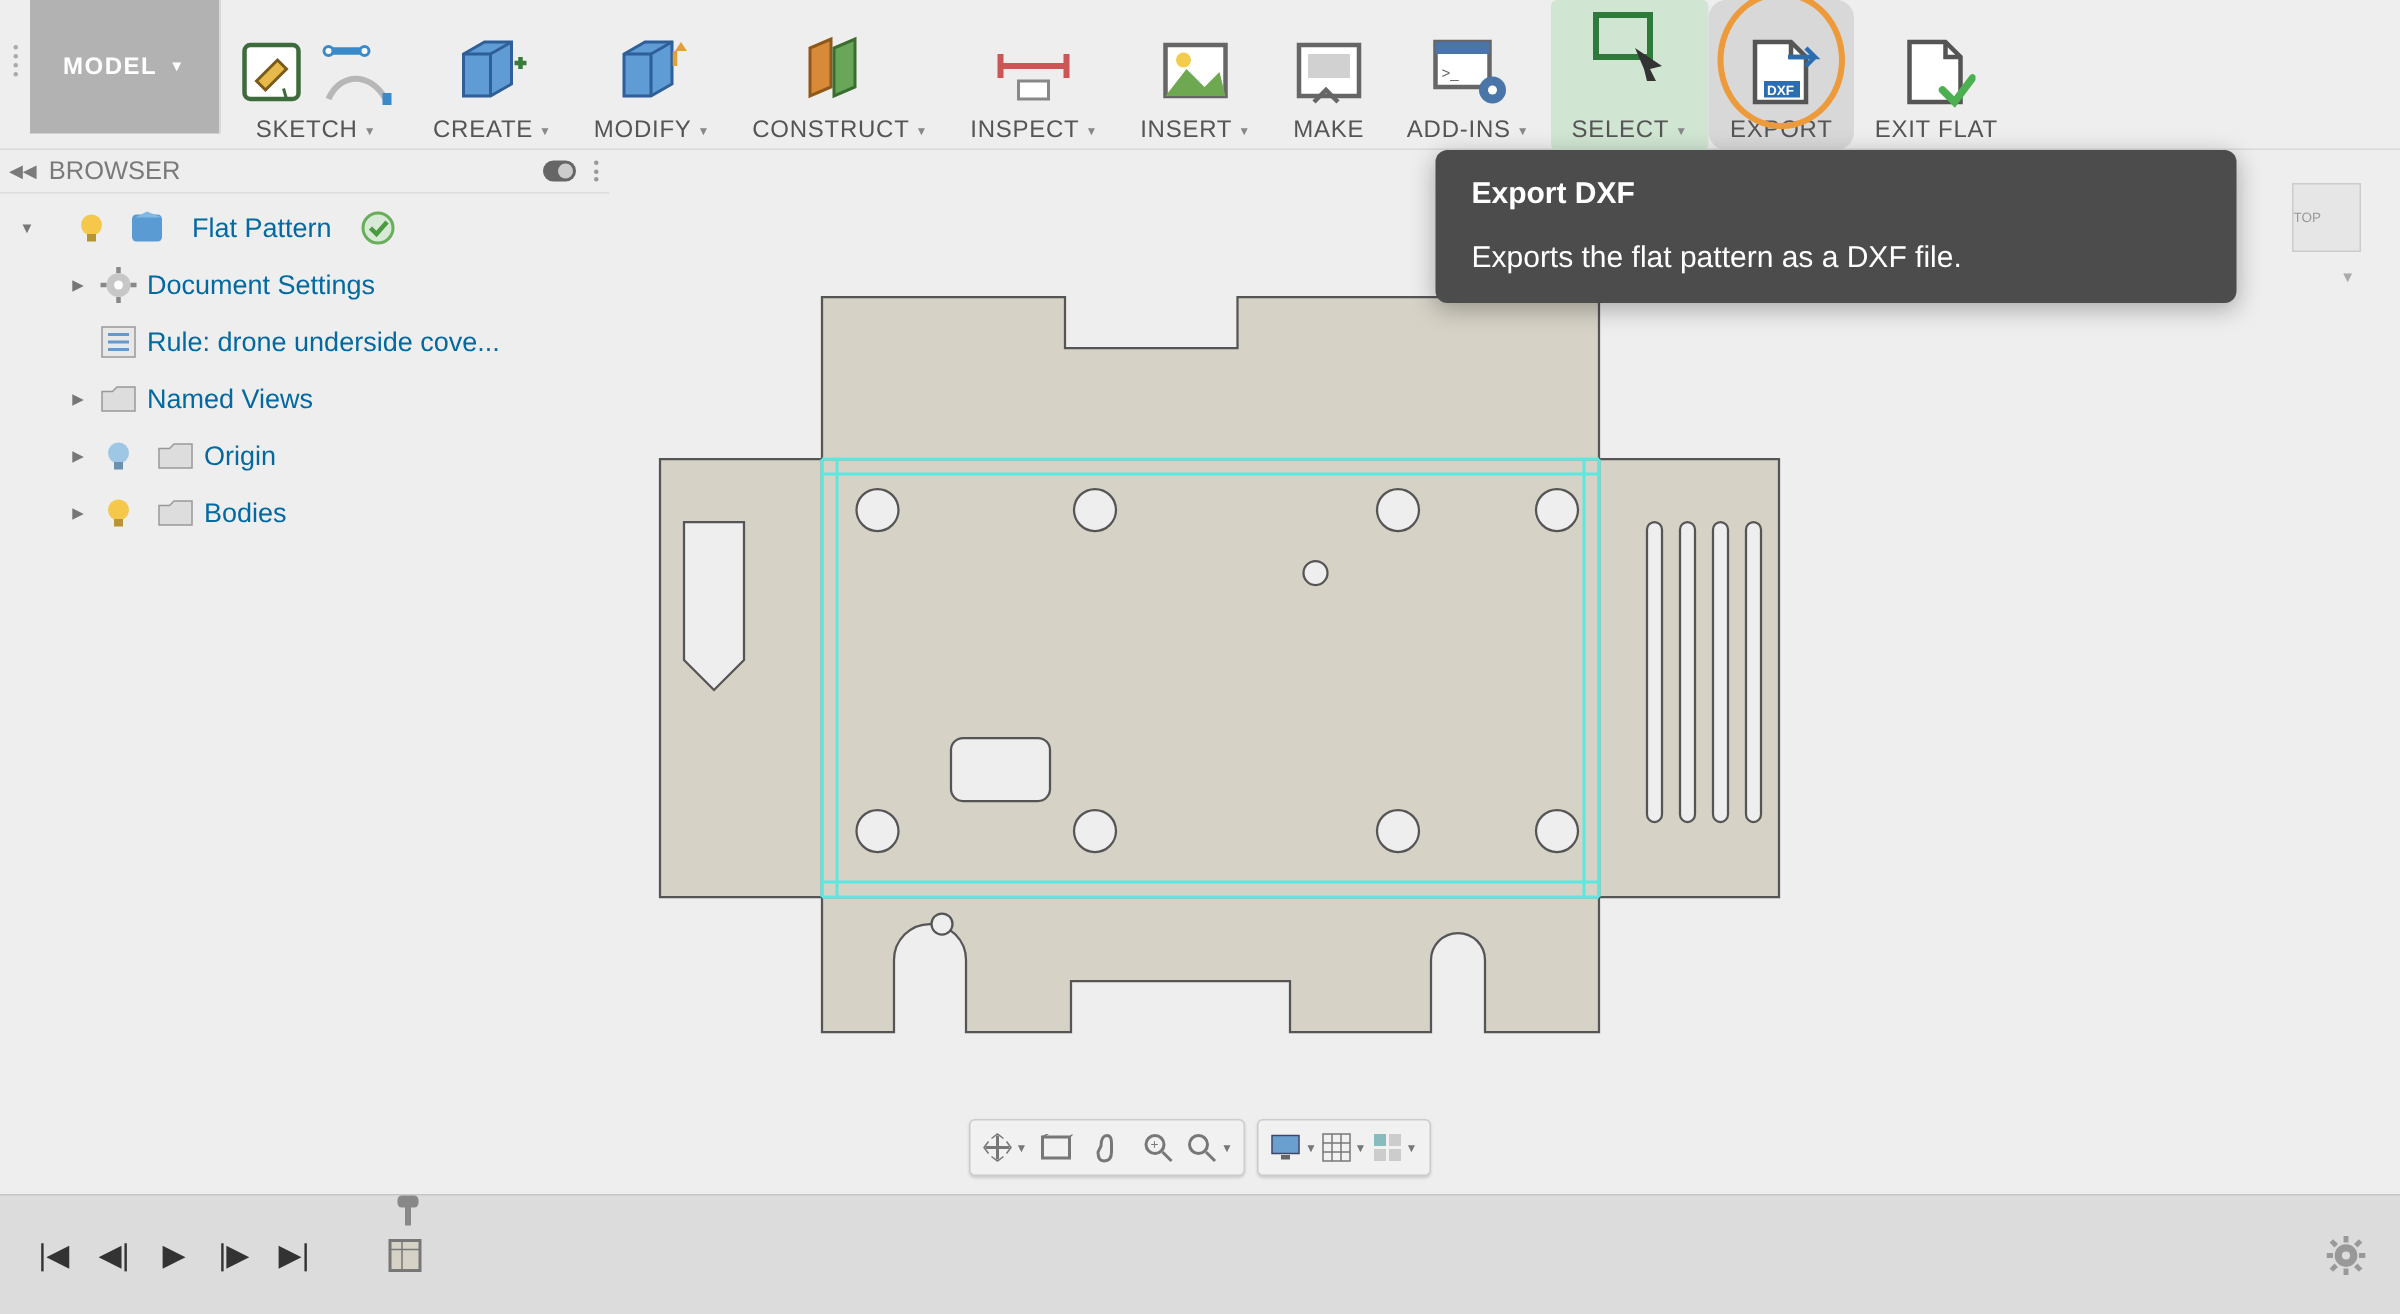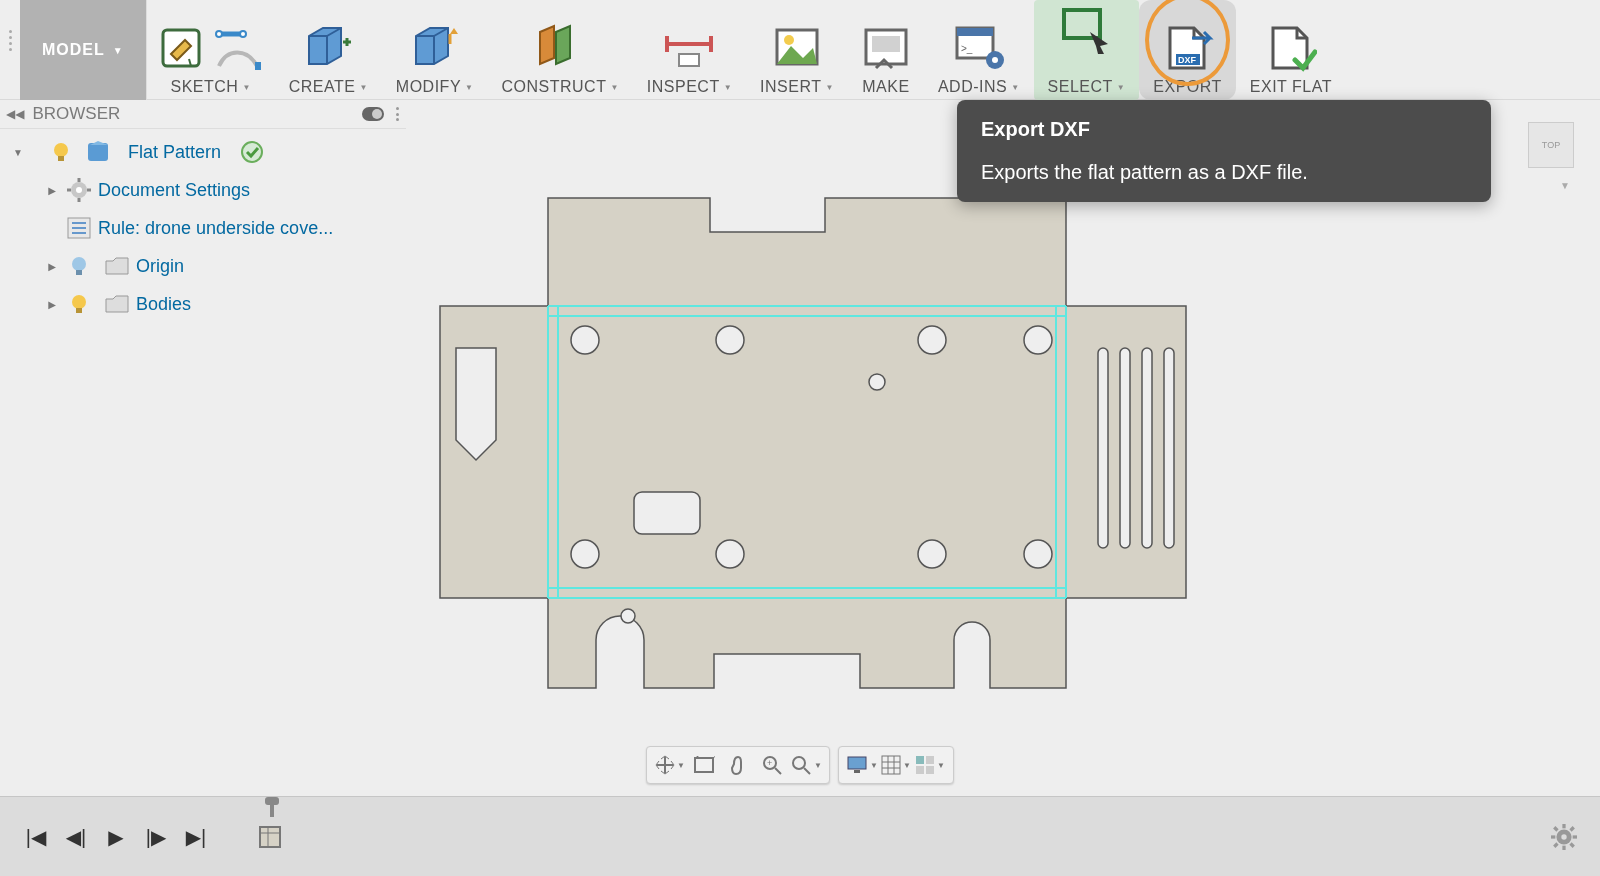--- a/index.html
+++ b/index.html
@@ -2,21 +2,21 @@
 <html><head>
 <meta charset="utf-8">
 <style>
   * { box-sizing: border-box; }
   html,body { margin:0; padding:0; width:1600px; height:876px; font-family: Arial, Helvetica, sans-serif; background:#eeeeee; overflow:hidden; }
 
   
   .toolbar { display:flex; align-items:flex-start; height:100px; background:#eeeeee; border-bottom:1px solid #d9d9d9; }
   .drag-dots { width:20px; display:flex; flex-direction:column; justify-content:center; align-items:center; margin-top:30px; gap:3px; }
   .drag-dots span { width:3px; height:3px; background:#aaa; border-radius:50%; }
-  .workspace-btn { background:#b2b2b2; color:#fff; font-weight:bold; font-size:16px; letter-spacing:1px; padding:0 22px; height:100px; display:flex; align-items:center; border-right:1px solid #ddd; cursor:pointer; }
+  .workspace-btn { background:#b2b2b2; color:#fff; font-weight:bold; font-size:16px; letter-spacing:1px; padding:0 22px; height:89px; display:flex; align-items:center; border-right:1px solid #ddd; cursor:pointer; }
   .workspace-btn::after { content:'▼'; font-size:10px; margin-left:8px; }
   .toolbar-items { display:flex; height:100px; }
   .toolbar-item { display:flex; flex-direction:column; align-items:center; justify-content:flex-end; padding:6px 14px 4px 14px; cursor:pointer; position:relative; }
   .toolbar-item .icon-box { height:48px; display:flex; align-items:center; justify-content:center; }
   .toolbar-item .label-row { color:#555; font-size:16px; letter-spacing:0.5px; display:flex; align-items:center; margin-top:6px; }
   .toolbar-item .label-row.has-caret::after { content:'▼'; font-size:8px; color:#888; margin-left:4px; }
   .toolbar-item.highlighted { background:#d8d8d8; border-radius:12px; }
   .highlight-ring { position:absolute; top:-6px; left:6px; right:6px; bottom:14px; border:4px solid #ec9a3a; border-radius:50%; pointer-events:none; }
 
   .tooltip-box { position:absolute; top:100px; left:957px; width:534px; background:#4c4c4c; color:#fff; padding:18px 24px; border-radius:8px; box-shadow:0 4px 16px rgba(0,0,0,0.3); z-index:50; }
@@ -40,21 +40,21 @@
   .tree-row .arrow.right::before { content:'▶'; }
   .tree-row .arrow.none { width:16px; }
   .tree-row .icon-slot { width:30px; height:30px; display:flex; align-items:center; justify-content:center; margin:0 4px; }
   .indent1 { margin-left:34px; }
 
   .bulb-on { fill:#f5c84c; }
   .bulb-off { fill:#9ec7e6; }
 
   
   .canvas-area { position:absolute; top:100px; left:0; right:0; bottom:80px; }
-  .view-cube { position:absolute; top:22px; right:26px; width:46px; height:46px; background:#e6e6e6; border:1px solid #ccc; display:flex; align-items:center; justify-content:center; color:#999; font-size:9px; }
+  .view-cube { position:absolute; top:22px; right:26px; width:46px; height:46px; background:#e6e6e6; border:1px solid #ccc; display:flex; align-items:center; color:#999; font-size:9px; }
   .view-caret { position:absolute; top:80px; right:30px; color:#aaa; font-size:10px; }
 
   .flat-part { position:absolute; left:430px; top:50px; }
   .metal { fill:#d6d2c6; stroke:#555; stroke-width:1.5; }
   .fold { stroke:#5ee7e0; stroke-width:2; }
   .cut { fill:#eee; stroke:#555; stroke-width:1.5; }
 
   
   .nav-toolbar { position:absolute; left:50%; transform:translateX(-50%); bottom:92px; display:flex; gap:8px; }
   .nav-group { background:#f1f1f1; border:1px solid #ccc; border-radius:4px; display:flex; align-items:center; padding:3px 6px; box-shadow:0 1px 2px rgba(0,0,0,0.15); }
@@ -315,20 +315,29 @@
         <svg width="26" height="26">
             <rect x="2" y="3" width="22" height="20" fill="#e8e8e8" stroke="#999"></rect>
             <line x1="6" y1="8" x2="20" y2="8" stroke="#6698cc" stroke-width="2"></line>
             <line x1="6" y1="13" x2="20" y2="13" stroke="#6698cc" stroke-width="2"></line>
             <line x1="6" y1="18" x2="20" y2="18" stroke="#6698cc" stroke-width="2"></line>
           </svg>
       </span>
       <span>Rule: drone underside cove...</span>
     </div>
 
+    <div class="tree-row indent1">
+      <span class="arrow right"></span>
+      <span class="icon-slot">
+        <svg width="26" height="22">
+            <path d="M2 6 L9 6 L12 3 L24 3 L24 19 L2 19 Z" fill="#ddd" stroke="#999"></path>
+          </svg>
+      </span>
+      <span>Named Views</span>
+    </div>
 
     <div class="tree-row indent1">
       <span class="arrow right"></span>
       <span class="icon-slot">
         <svg width="22" height="22">
             <circle cx="11" cy="9" r="7" class="bulb-off"></circle>
             <rect x="8" y="15" width="6" height="5" fill="#6c90ad"></rect>
           </svg>
       </span>
       <span class="icon-slot">

